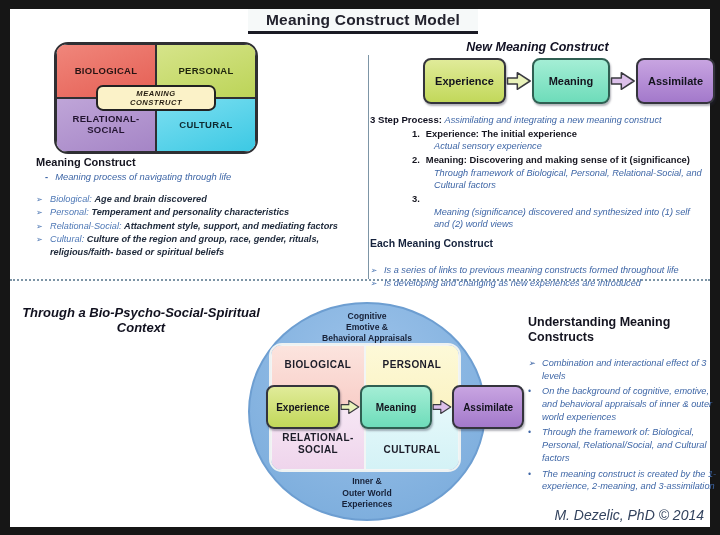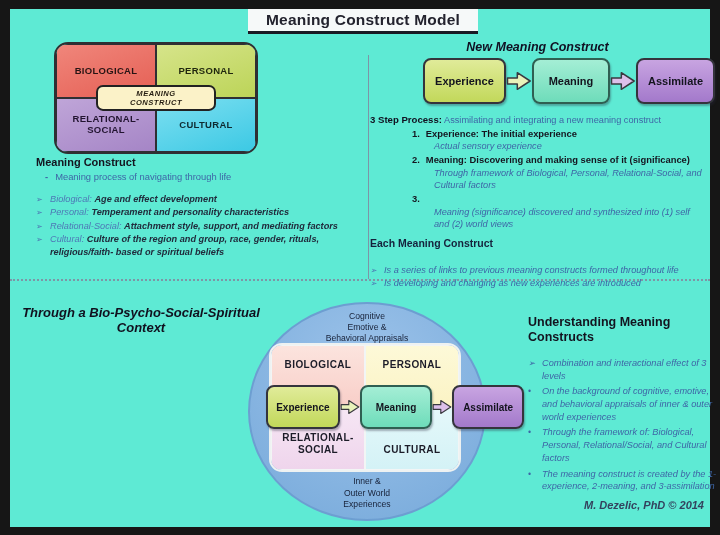--- a/index.html
+++ b/index.html
@@ -1,18 +1,18 @@
 <!DOCTYPE html>
 <html><head>
 <meta charset="utf-8">
 <style>
   html,body{margin:0;padding:0;overflow:hidden;background:#141414;}
   .stage{position:relative;width:720px;height:535px;background:#161616;
          font-family:"Liberation Sans",sans-serif;}
-  .panel{position:absolute;left:10px;top:9px;width:700px;height:518px;background:#5eead4;}
+  .panel{position:absolute;left:10px;top:9px;width:700px;height:518px;background:#ffffff;}
 
   
   .title-box{position:absolute;left:238px;top:0;width:230px;height:22px;background:#f6f9f9;
              border-bottom:3px solid #1a1a24;display:flex;align-items:center;justify-content:center;}
   .title-box span{font-weight:bold;font-size:15.5px;color:#23232e;letter-spacing:.2px;}
 
   
   .v-divider{position:absolute;left:358px;top:46px;height:224px;border-left:1.5px solid #7d95a6;}
   .h-divider{position:absolute;left:0;top:270px;width:700px;border-top:2px dotted #7d95a6;}
 
@@ -26,21 +26,21 @@
   .qt-rel{background:linear-gradient(160deg,#bfa5d8,#a585c6);color:#221430;}
   .qt-cul{background:linear-gradient(160deg,#7ddff1,#3cc9e4);color:#0e2a30;}
   .qt-rel span{display:block;width:70px;}
   .banner{position:absolute;left:50%;top:50%;transform:translate(-50%,-50%);width:110px;
           background:#fbf2c8;border:2px solid #222;border-radius:7px;padding:2px 3px;
           text-align:center;font-weight:bold;font-style:italic;font-size:7.6px;color:#241c10;
           line-height:1.2;letter-spacing:.5px;white-space:pre-line;}
 
   
   .h1{font-weight:bold;font-size:11px;color:#14141f;}
-  .blue-it{color:#3e66a6;}
+  .blue-it{font-style:italic;color:#3e66a6;}
   .li{display:flex;gap:5px;line-height:1.45;}
   .li .mk{color:#4a74b2;font-size:8px;flex:0 0 9px;padding-top:1px;}
   .term{font-style:italic;color:#4e78b6;}
   .desc{font-style:italic;font-weight:bold;color:#202b3c;}
 
   
   .left-text{position:absolute;left:26px;top:147px;width:325px;font-size:9.2px;}
   .left-text .dash-item{display:flex;gap:7px;font-size:9.4px;margin:3px 0 11px 9px;}
   .left-text .dash-item .mk{color:#3e66a6;font-weight:bold;}
   .left-text .h1{margin-bottom:3px;}
@@ -71,21 +71,21 @@
   .each .h1{font-size:10.5px;color:#15223c;margin-bottom:15px;}
   .each .li{font-style:italic;color:#3e66a6;}
 
   
   .bl-title{position:absolute;left:10px;top:296px;width:242px;text-align:center;color:#10101e;}
   .bl1{font-weight:bold;font-style:italic;font-size:14px;line-height:1.25;}
   .bl2{font-weight:bold;font-style:italic;font-size:13px;}
 
   .circle{position:absolute;left:238px;top:293px;width:234px;height:215px;border-radius:50%;
           background:radial-gradient(circle at 50% 32%,#9dc3ea,#76a9da);border:2px solid #6d9ed1;}
-  .c-top,.c-bottom{position:absolute;left:0;right:0;text-align:center;font-weight:normal;font-size:8.6px;
+  .c-top,.c-bottom{position:absolute;left:0;right:0;text-align:center;font-weight:bold;font-size:8.6px;
           color:#172138;line-height:1.3;white-space:pre-line;}
   .c-top{top:7px;}
   .c-bottom{bottom:9px;}
 
   .quad-bottom{position:absolute;left:259px;top:334px;width:188px;height:125px;border:2px solid #eef2f2;
                border-radius:13px;overflow:hidden;display:grid;grid-template-columns:1fr 1fr;grid-template-rows:1fr 1fr;}
   .qb-cell{display:flex;justify-content:center;text-align:center;font-weight:bold;font-size:10px;
            color:#1c1c28;border:1.5px solid #f2f5f5;letter-spacing:.4px;line-height:1.15;}
   .qb-top{align-items:flex-start;padding-top:13px;}
   .qb-bot{align-items:flex-end;padding-bottom:14px;}
@@ -99,21 +99,21 @@
   .flow-bottom .fbox{height:40px;font-size:10px;}
   .flow-bottom .fb-exp{width:70px;}
   .flow-bottom .fb-mean{width:69px;}
   .flow-bottom .fb-asm{width:68px;}
 
   .understanding{position:absolute;left:518px;top:306px;width:196px;}
   .understanding .h1{font-size:12.5px;line-height:1.2;width:170px;margin-bottom:12px;color:#13131f;}
   .understanding .li{font-style:italic;font-size:9.2px;color:#3e66a6;line-height:1.38;margin-bottom:3px;}
   .understanding .li .mk{color:#3e66a6;font-size:8.5px;}
 
-  .footer{position:absolute;right:6px;bottom:16px;font-style:italic;font-weight:bold;font-size:11px;color:#33435e;}
+  .footer{position:absolute;right:6px;bottom:4px;font-style:italic;font-weight:normal;font-size:14px;color:#33435e;}
 </style>
 </head>
 <body>
 
 <div class="stage">
   <div class="panel">
 
     <div class="title-box">
       <span>Meaning Construct Model</span>
     </div>
@@ -138,21 +138,21 @@
     </div>
 
     <div class="left-text">
       <div class="h1">Meaning Construct</div>
       <div class="dash-item">
         <span class="mk">-</span>
         <span class="blue-it">Meaning process of navigating through life</span>
       </div>
       <div class="li">
         <span class="mk">➢</span>
-        <span><span class="term">Biological:</span> <span class="desc">Age and effect development</span></span>
+        <span><span class="term">Biological:</span> <span class="desc">Age and brain discovered</span></span>
       </div>
       <div class="li">
         <span class="mk">➢</span>
         <span><span class="term">Personal:</span> <span class="desc">Temperament and personality characteristics</span></span>
       </div>
       <div class="li">
         <span class="mk">➢</span>
         <span><span class="term">Relational-Social:</span> <span class="desc">Attachment style, support, and mediating factors</span></span>
       </div>
       <div class="li">

